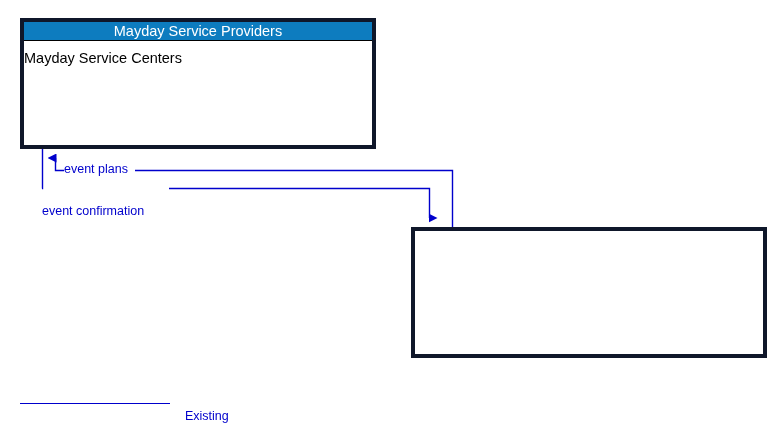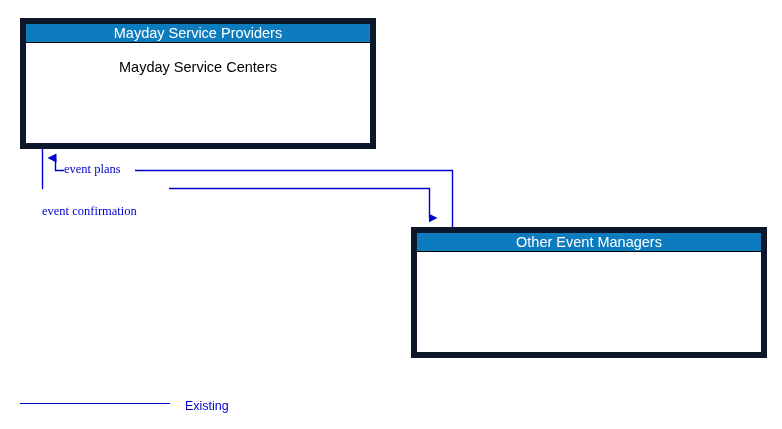--- a/index.html
+++ b/index.html
@@ -16,43 +16,42 @@
     width: 782px;
     height: 429px;
     background: #ffffff;
     overflow: hidden;
   }
 
   
   .node {
     position: absolute;
     box-sizing: border-box;
-    border: 6px solid #0f172a;
+    border: 4px solid #0f172a;
     background: #ffffff;
   }
   .node-header {
     box-sizing: border-box;
     height: 19px;
     line-height: 19px;
     background: #0d7cbf;
     color: #ffffff;
     text-align: center;
     font-size: 14.5px;
     font-family: "Liberation Sans", sans-serif;
     white-space: nowrap;
     overflow: hidden;
     border-bottom: 1px solid #000000;
   }
   .node-body {
     box-sizing: border-box;
-    text-align: center;
     color: #000000;
     font-size: 14.5px;
     font-family: "Liberation Sans", sans-serif;
-    padding-top: 16px;
+    padding-top: 9px;
     white-space: nowrap;
   }
 
   #node-mayday {
     left: 20px;
     top: 18px;
     width: 356px;
     height: 131px;
   }
   #node-other {
@@ -69,21 +68,21 @@
     top: 0;
     width: 782px;
     height: 429px;
     pointer-events: none;
   }
 
   .flow-label {
     position: absolute;
     color: #0000cc;
     font-size: 12.5px;
-    font-family: Liberation Serif, serif;
+    font-family: Liberation Sans, sans-serif;
     white-space: nowrap;
     background: #ffffff;
     line-height: 13px;
   }
   #label-event-plans {
     left: 64px;
     top: 163px;
   }
   #label-event-confirmation {
     left: 42px;
@@ -103,21 +102,21 @@
     position: absolute;
     left: 0px;
     top: 9px;
     width: 150px;
     height: 0px;
     border-top: 1.4px solid #0000cc;
   }
   #legend-label {
     position: absolute;
     left: 165px;
-    top: 5px;
+    top: 15px;
     color: #0000cc;
     font-size: 12.5px;
     font-family: "Liberation Sans", sans-serif;
     white-space: nowrap;
   }
 </style>
 </head>
 <body>
 
 <div id="canvas">
@@ -147,21 +146,20 @@
   <div class="flow-label" id="label-event-plans">event plans</div>
 
   <div class="flow-label" id="label-event-confirmation">event confirmation</div>
 
   <div class="node" id="node-mayday">
     <div class="node-header">Mayday Service Providers</div>
     <div class="node-body">Mayday Service Centers</div>
   </div>
 
   <div class="node" id="node-other">
-    <div class="node-header">Other Event Managers</div>
   </div>
 
   <div id="legend">
     <div id="legend-swatch"></div>
     <div id="legend-label">Existing</div>
   </div>
 
 </div>
 
 </body></html>

